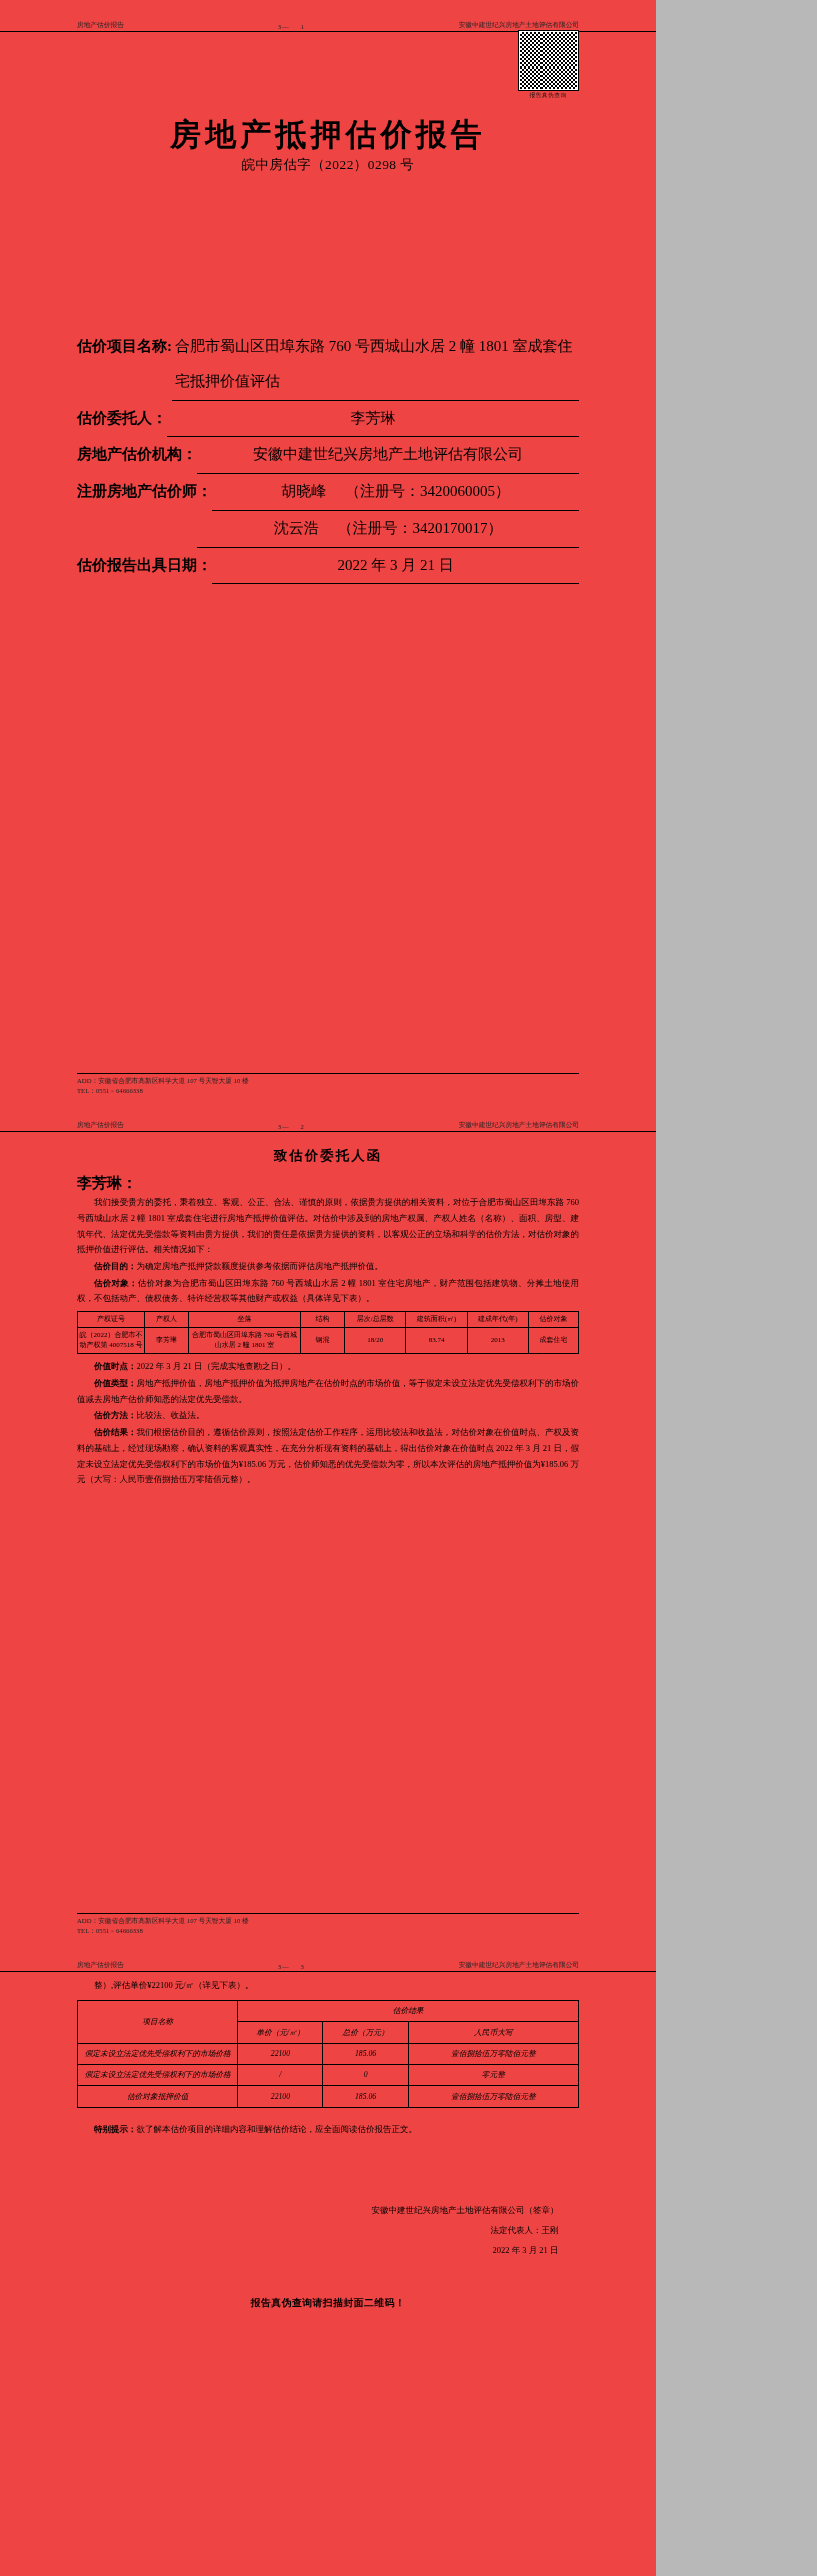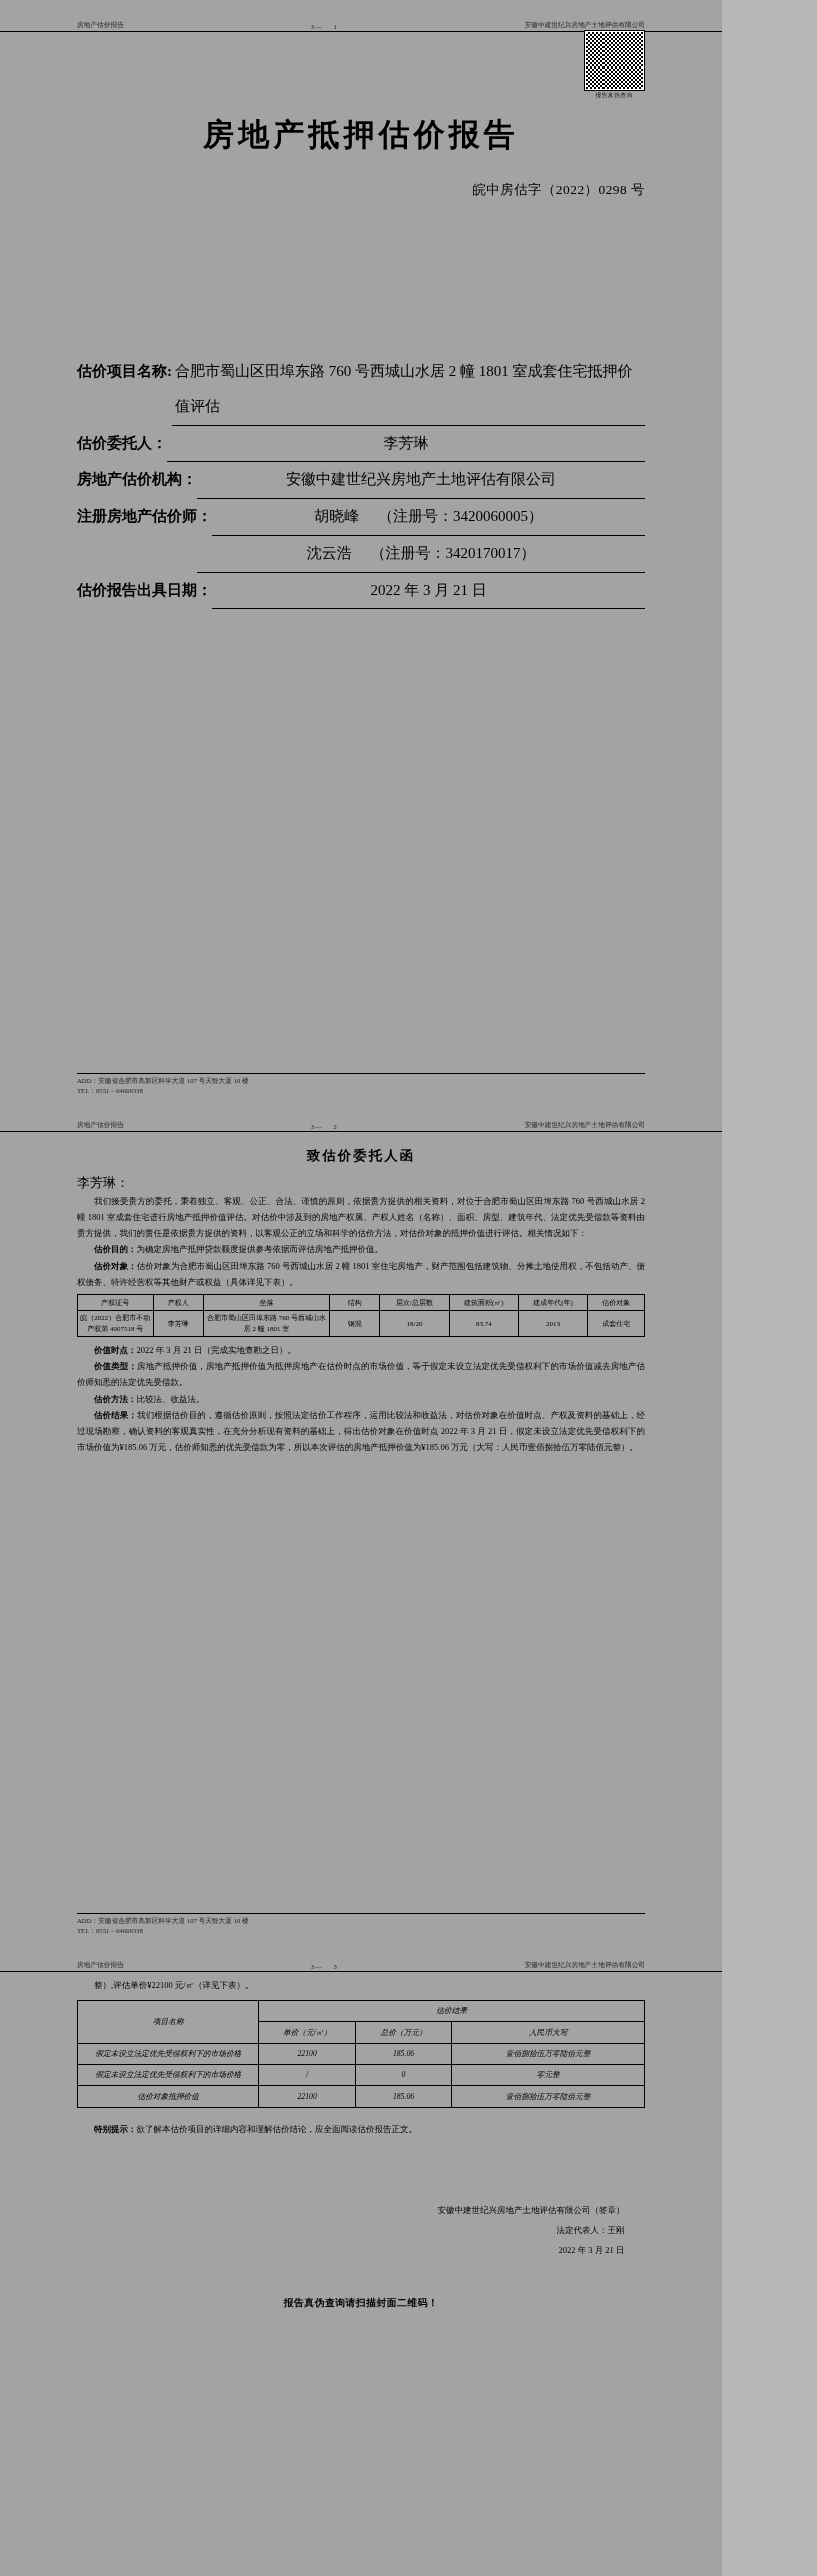--- a/index.html
+++ b/index.html
@@ -5,22 +5,22 @@
   html, body {
     margin: 0;
     padding: 0;
     background: #b8b8b8;
   }
   body {
     font-family: "Liberation Serif", "DejaVu Serif", serif;
     width: 818px;
   }
   .page {
-    width: 722px;
-    background: #a3a3a3;
+    width: 656px;
+    background: #ef4444;
     position: relative;
     box-sizing: border-box;
   }
   
   .hdr-row {
     display: flex;
     justify-content: space-between;
     align-items: flex-end;
     font-size: 6.7px;
     color: #222;
@@ -72,22 +72,21 @@
   .big-title {
     font-size: 31px;
     font-weight: bold;
     letter-spacing: 4.1px;
     text-align: center;
     margin-top: 82px;
     font-family: "DejaVu Serif", "Liberation Serif", serif;
   }
   .sub-no {
     font-size: 13.4px;
-    text-align: right;
-    margin-top: 25px;
+    text-align: center;
     letter-spacing: 0.5px;
   }
   .info-block {
     margin-top: 155px;
     font-size: 15px;
     line-height: 2.35;
   }
   .info-line {
     display: flex;
     align-items: baseline;
@@ -104,22 +103,22 @@
   
   #page2 { height: 840px; }
   .doc-title {
     font-size: 13.4px;
     font-weight: bold;
     text-align: center;
     letter-spacing: 2.1px;
     margin: 14.4px 0 9.3px 0;
   }
   .salute {
-    font-size: 13px;
-    font-weight: normal;
+    font-size: 15px;
+    font-weight: bold;
     margin: 3.1px 0 2.1px 0;
   }
   .para {
     font-size: 8.5px;
     line-height: 1.85;
     text-indent: 2em;
     text-align: justify;
     margin-bottom: 1px;
   }
   .sec-label { font-weight: bold; }

